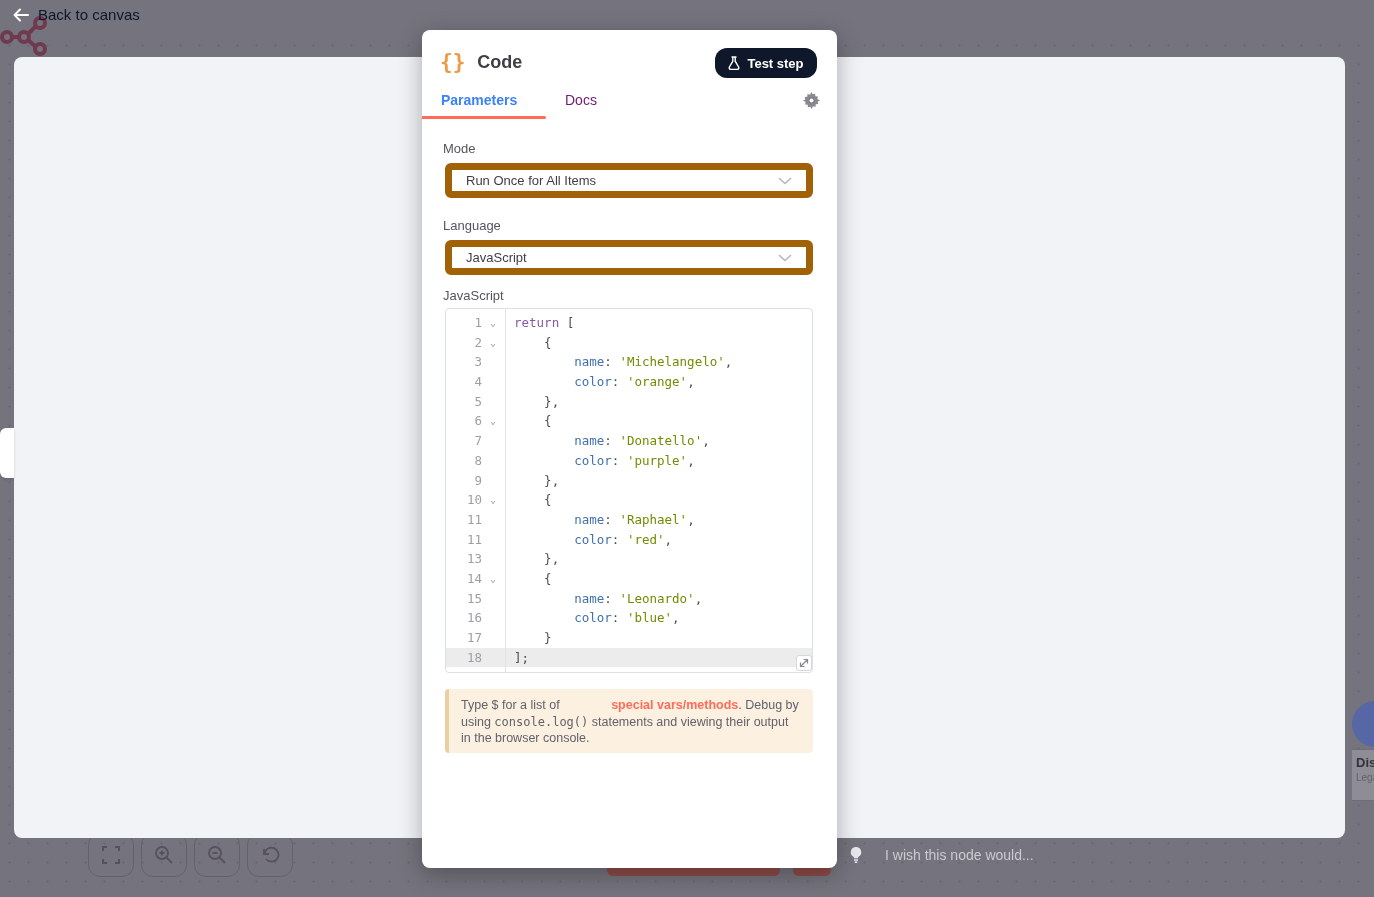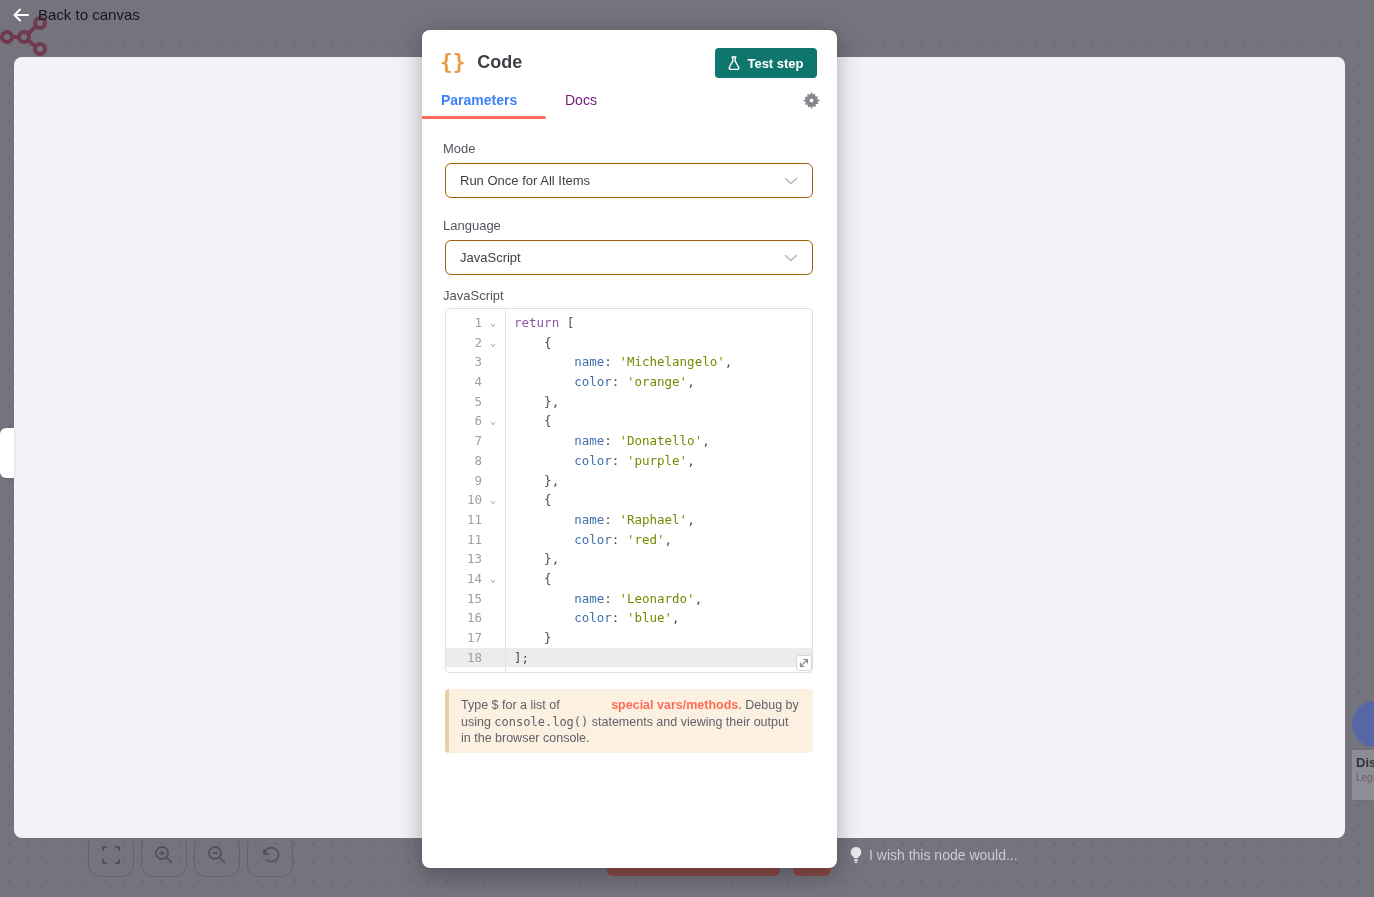--- a/index.html
+++ b/index.html
@@ -26,21 +26,21 @@
 
   
   .canvas-btn {
     width:46px; height:44px; border:1px solid #64616b; border-radius:12px;
     top:833px; display:flex; align-items:center; justify-content:center; z-index:1;
   }
   
   .dim-red-btn { background:#8d4b47; border-radius:6px; top:850px; height:26px; z-index:1; }
 
   
-  #wish-row { left:849px; top:846px; display:flex; align-items:center; gap:6px; z-index:2; color:#cbcad2; font-size:14px; }
+  #wish-row { left:849px; top:846px; display:flex; align-items:center; gap:22px; z-index:2; color:#cbcad2; font-size:14px; }
 
   
   #edge-circle { left:1352px; top:701px; width:46px; height:46px; border-radius:50%; background:#5766a5; z-index:1; }
   #edge-card {
     left:1352px; top:749px; width:26px; height:52px; background:#8e8c95;
     border-top:1px solid #6f6d77; border-bottom:1px solid #6f6d77; z-index:1;
     padding:5px 0 0 4px;
   }
   #edge-card .l1 { font-size:13px; font-weight:bold; color:#33333b; white-space:nowrap; }
   #edge-card .l2 { font-size:10px; color:#63616b; white-space:nowrap; margin-top:2px; }
@@ -98,33 +98,33 @@
   #output-table tbody tr:nth-child(even) { background:#fafbfd; }
   #output-table col.c-name { width:289px; }
 
   
   #modal { left:422px; top:30px; width:415px; height:838px; background:#fff; border-radius:8px;
     box-shadow:0 6px 24px rgba(0,0,0,.3); z-index:10; }
   #modal-title-row { left:18px; top:20px; display:flex; align-items:center; gap:12px; }
   #braces-icon { color:#ee9a45; font-size:21px; font-weight:bold; font-family:"DejaVu Sans Mono", monospace; }
   #modal-title { font-size:18px; font-weight:bold; color:#3e3e46; }
   #test-step-btn {
-    left:293px; top:18px; width:102px; height:30px; background:#0f766e; border:none; border-radius:4px;
+    left:293px; top:18px; width:102px; height:30px; background:#0f172a; border:none; border-radius:12px;
     color:#fff; font-size:13px; font-weight:bold; display:flex; align-items:center; justify-content:center; gap:7px; cursor:pointer;
     font-family:"Liberation Sans", sans-serif;
   }
   .modal-tab { top:62px; font-size:14px; cursor:pointer; }
   #tab-parameters { left:19px; color:#3b82f6; font-weight:bold; }
   #tab-docs { left:143px; color:#701a75; }
   #tab-underline { left:0; top:86px; width:124px; height:3px; background:#ff6d5a; border-radius:0 2px 2px 0; }
   #gear-btn { left:381px; top:62px; cursor:pointer; }
 
   .field-label { left:21px; font-size:13px; color:#55555f;text-align:right; }
   .select-box {
-    left:23px; width:368px; height:35px; background:#fff; border:1px solid #a16207; border-radius:6px;
+    left:23px; width:368px; height:35px; background:#fff; border:7px solid #a16207; border-radius:6px;
     display:flex; align-items:center; padding:0 14px; font-size:13px; color:#3e3e46; cursor:pointer;
   }
   .select-box .chev { margin-left:auto; }
   #mode-label { top:111px; }  #mode-select { top:133px; }
   #lang-label { top:188px; }  #lang-select { top:210px; }
   #editor-label { top:258px; }
 
   
   #editor { left:23px; top:278px; width:368px; height:365px; border:1px solid #dbdfe7; border-radius:4px;
     background:#fff; overflow:hidden; font-family:"DejaVu Sans Mono", monospace; font-size:12.5px; padding-top:4px; }

